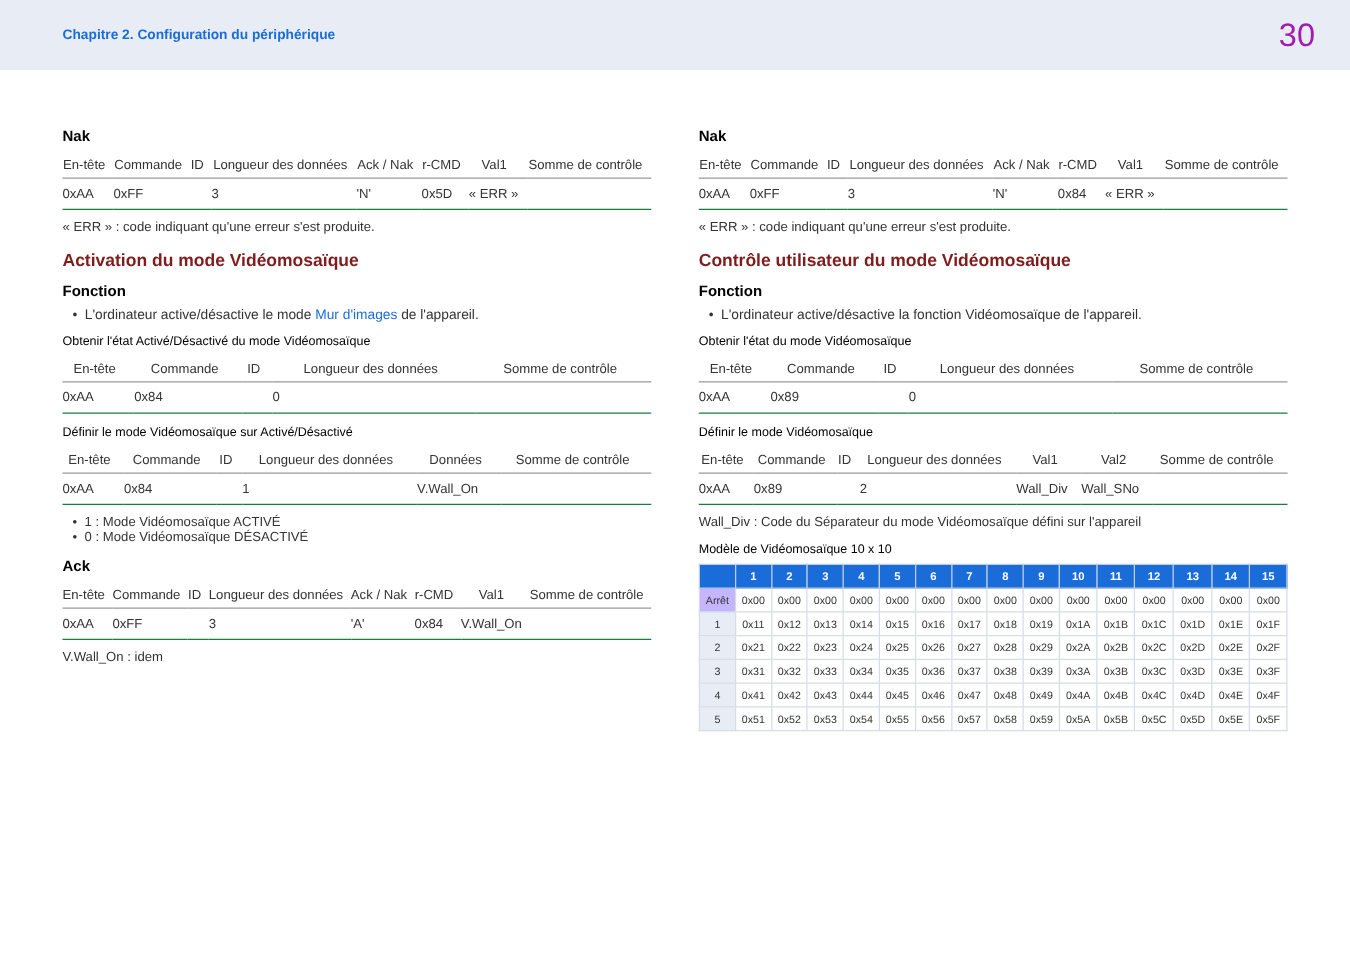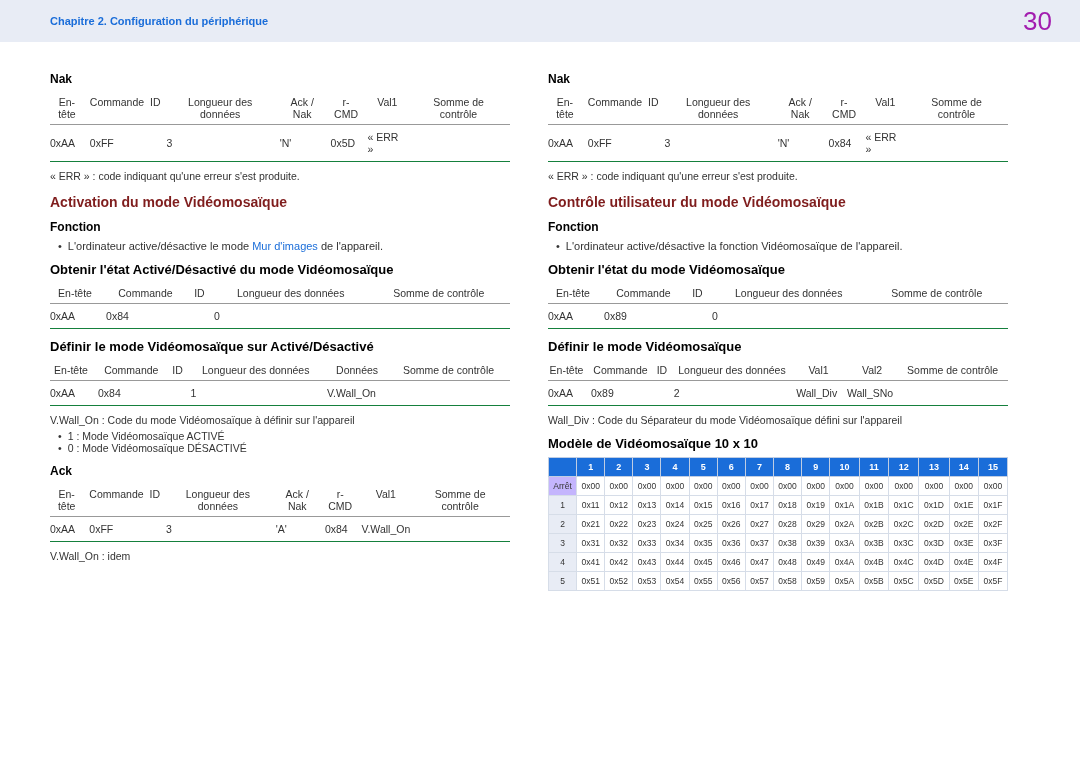--- a/index.html
+++ b/index.html
@@ -7,60 +7,61 @@
     font-family: Arial, Helvetica, sans-serif;
     font-size: 11px;
     color: #333;
     background: #fff;
     width: 1080px;
     height: 763px;
     position: relative;
   }
   .header {
     background: #e8ecf5;
-    height: 42px;
+    height: 56px;
     display: flex;
     align-items: center;
     justify-content: space-between;
     padding: 0 28px 0 50px;
   }
   .breadcrumb {
     color: #1a6dd9;
     font-weight: bold;
     font-size: 11px;
   }
   .page-number {
     color: #a21caf;
     font-size: 26px;
     font-weight: 500;
   }
   .content {
     display: flex;
-    padding: 20px 72px 0 50px;
+    padding: 20px 50px 0 50px;
     gap: 38px;
+    margin-top: 16px;
   }
   .col {
     flex: 1;
   }
   h2.blue {
     color: #7f1d1d;
     font-size: 14px;
     font-weight: bold;
     margin: 12px 0 6px 0;
   }
   h3.black {
     color: #000;
     font-size: 12px;
     font-weight: bold;
     margin: 10px 0 6px 0;
   }
   h4.black-small {
     color: #000;
-    font-size: 13px;
-    font-weight: bold;
+    font-size: 10px;
+    font-weight: normal;
     margin: 10px 0 6px 0;
   }
   .bullet {
     margin: 4px 0 4px 8px;
     display: flex;
   }
   .bullet::before {
     content: "•";
     margin-right: 6px;
   }
@@ -206,21 +207,20 @@
           <tr class="last">
         <td>0xAA</td>
         <td>0x84</td>
         <td></td>
         <td>1</td>
         <td>V.Wall_On</td>
         <td></td>
       </tr>
         </tbody>
     </table>
-    <div class="note">V.Wall_On : Code du mode Vidéomosaïque à définir sur l'appareil</div>
     <div class="bullet-sub">
         <span>1 : Mode Vidéomosaïque ACTIVÉ</span>
       </div>
     <div class="bullet-sub">
         <span>0 : Mode Vidéomosaïque DÉSACTIVÉ</span>
       </div>
 
     <h3 class="black">Ack</h3>
     <table class="data">
       <thead>

